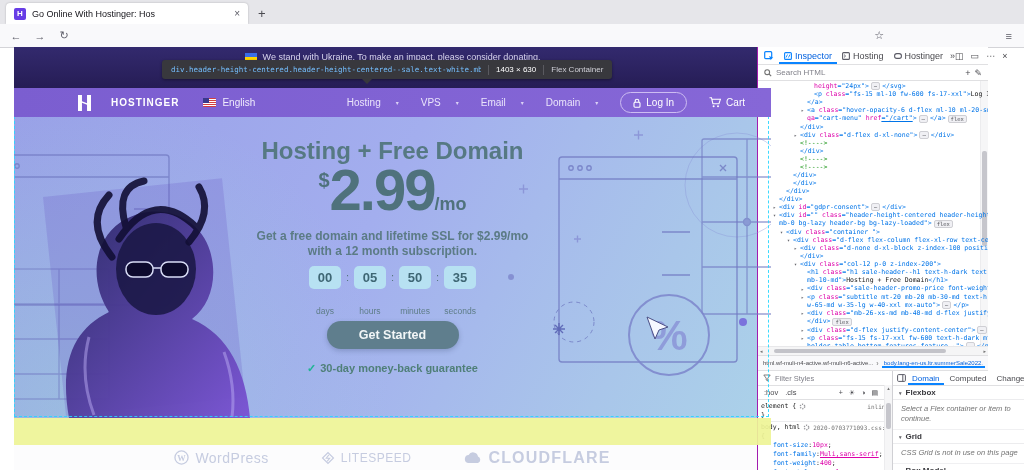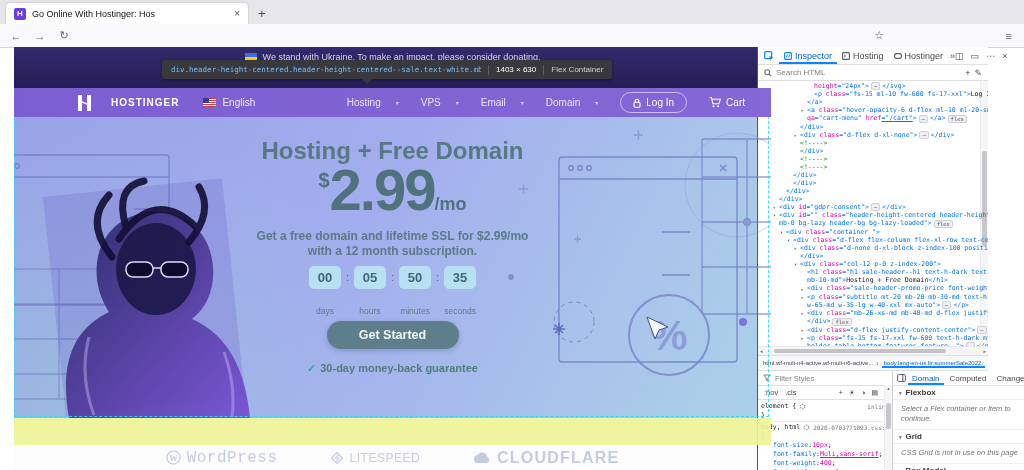--- a/index.html
+++ b/index.html
@@ -72,21 +72,21 @@
     background:#5f7e8d;color:#f2f6f7;font-size:12.5px;font-weight:bold;display:flex;align-items:center;justify-content:center;
     box-shadow:0 2px 5px rgba(40,60,90,.25)}
   .guarantee{position:absolute;left:0;top:245px;width:757px;font-size:11px;font-weight:bold;color:#4f7f78}
   .guarantee .chk{color:#1fb594;margin-right:4px}
   .flex-overlay{position:absolute;left:0;top:69px;width:755px;height:301px;border:1px dashed rgba(40,215,255,.9);
     box-sizing:border-box;z-index:6;pointer-events:none}
   .margin-band{position:absolute;left:0;top:371px;width:757px;height:27px;background:rgba(238,244,150,.92);z-index:5}
   .partners{position:absolute;left:0;top:398px;width:757px;height:25px;background:#fcfcfd;display:flex;align-items:center;
     justify-content:center;gap:52px;color:#c6cce0}
   .partner{display:flex;align-items:center;gap:6px}
-  .p-wp{font-family:Liberation Mono, monospace;font-size:16px;letter-spacing:.5px}
+  .p-wp{font-family:Liberation Sans, sans-serif;font-size:14px;letter-spacing:.5px}
   .p-ls{font-size:12px;letter-spacing:.5px}
   .p-cf{font-size:16px;font-weight:bold;letter-spacing:1.2px}
   
   .devtools{position:absolute;left:757px;top:0;width:231px;height:423px;background:#fff;border-left:1px solid #a21caf;box-sizing:border-box}
   .dt-toolbar{height:17px;display:flex;align-items:center;border-bottom:1px solid #e0e0e2;font-size:9px;color:#4a4a4f}
   .dt-pick{margin:0 5px 0 6px;display:flex}
   .dt-tab{display:flex;align-items:center;gap:3px;padding:0 5px;height:17px;box-sizing:border-box}
   .dt-tab.active{color:#0060df;box-shadow:inset 0 -2px 0 #0a84ff}
   .dt-over{margin-left:2px;color:#4a4a4f}
   .dt-right{margin-left:auto;display:flex;gap:7px;margin-right:6px;color:#4a4a4f;font-size:9px}

